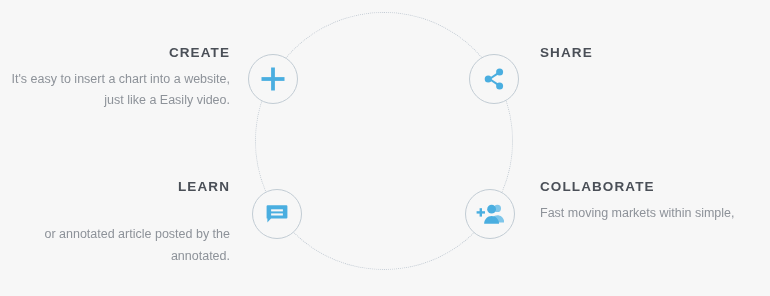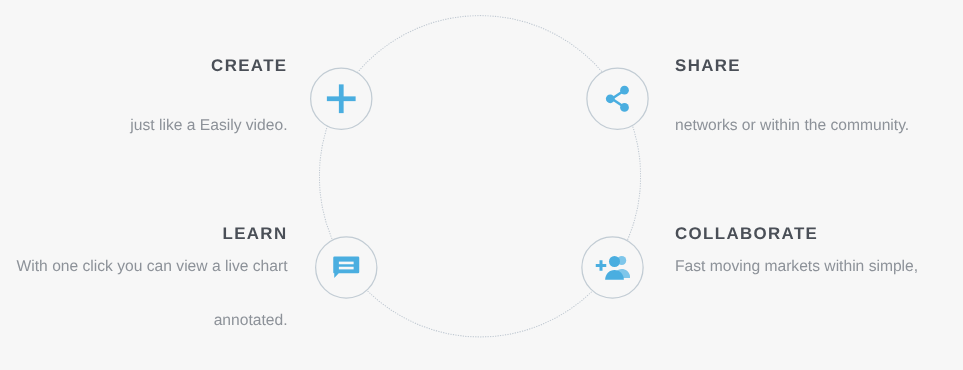--- a/index.html
+++ b/index.html
@@ -91,21 +91,21 @@
 </head>
 <body>
 
 <div id="stage">
 
   <div class="dotted-circle"></div>
 
   <div class="feature left" id="feat-create">
     <p class="feat-title">CREATE</p>
     <p class="feat-desc">
-      <br>
+      <span>It's easy to insert a chart into a website,</span><br>
       <span>just like a Easily video.</span>
     </p>
   </div>
 
   <div class="badge" id="badge-create">
     <span>
       <svg width="26" height="26" viewBox="0 0 26 26" aria-hidden="true">
         <rect x="11.1" y="1.5" width="3.8" height="23" fill="#4aaee0"></rect>
         <rect x="1.5" y="11.1" width="23" height="3.8" fill="#4aaee0"></rect>
       </svg>
@@ -121,29 +121,28 @@
         <circle cx="17.6" cy="5.1" r="3.5" fill="#4aaee0"></circle>
         <circle cx="17.6" cy="18.9" r="3.5" fill="#4aaee0"></circle>
       </svg>
     </span>
   </div>
 
   <div class="feature right" id="feat-share">
     <p class="feat-title">SHARE</p>
     <p class="feat-desc">
       <br>
-      <span>networks or within the community.</span>
     </p>
   </div>
 
   <div class="feature left" id="feat-learn">
     <p class="feat-title">LEARN</p>
     <p class="feat-desc">
-      <span>With one click you can view a live chart</span><br>
       <br>
+      <span>or annotated article posted by the</span><br>
       <span>annotated.</span>
     </p>
   </div>
 
   <div class="badge" id="badge-learn">
     <span>
       <svg width="24" height="24" viewBox="0 0 24 24" aria-hidden="true">
         <path d="M2.6 3.2 h18.8 a1 1 0 0 1 1 1 v11.4 a1 1 0 0 1 -1 1 h-15.4 l-3.6 3.9 v-3.9 h-0.2 a0.6 0.6 0 0 1 -0.6 -0.6 v-11.8 a1 1 0 0 1 1 -1 z" fill="#4aaee0"></path>
         <rect x="6.1" y="7.3" width="11.8" height="2.1" fill="#f7f7f7"></rect>
         <rect x="6.1" y="11.4" width="11.8" height="2.1" fill="#f7f7f7"></rect>

